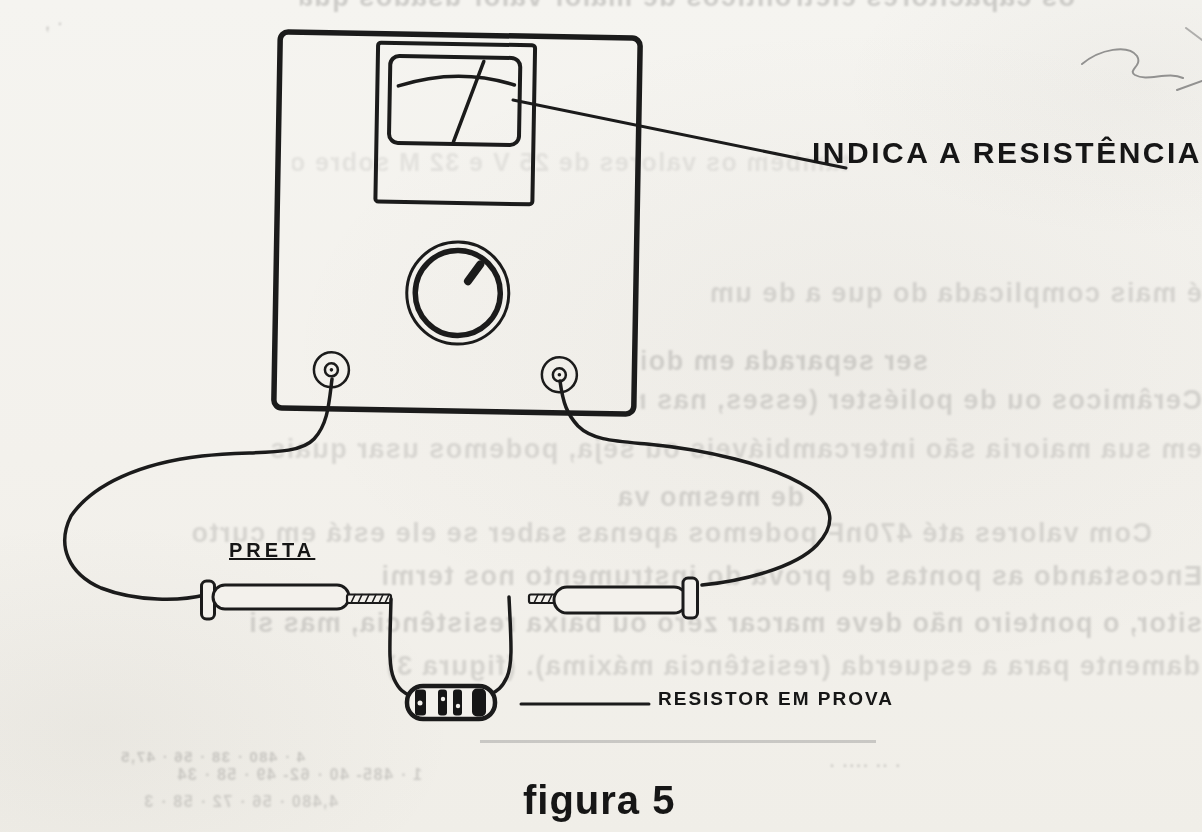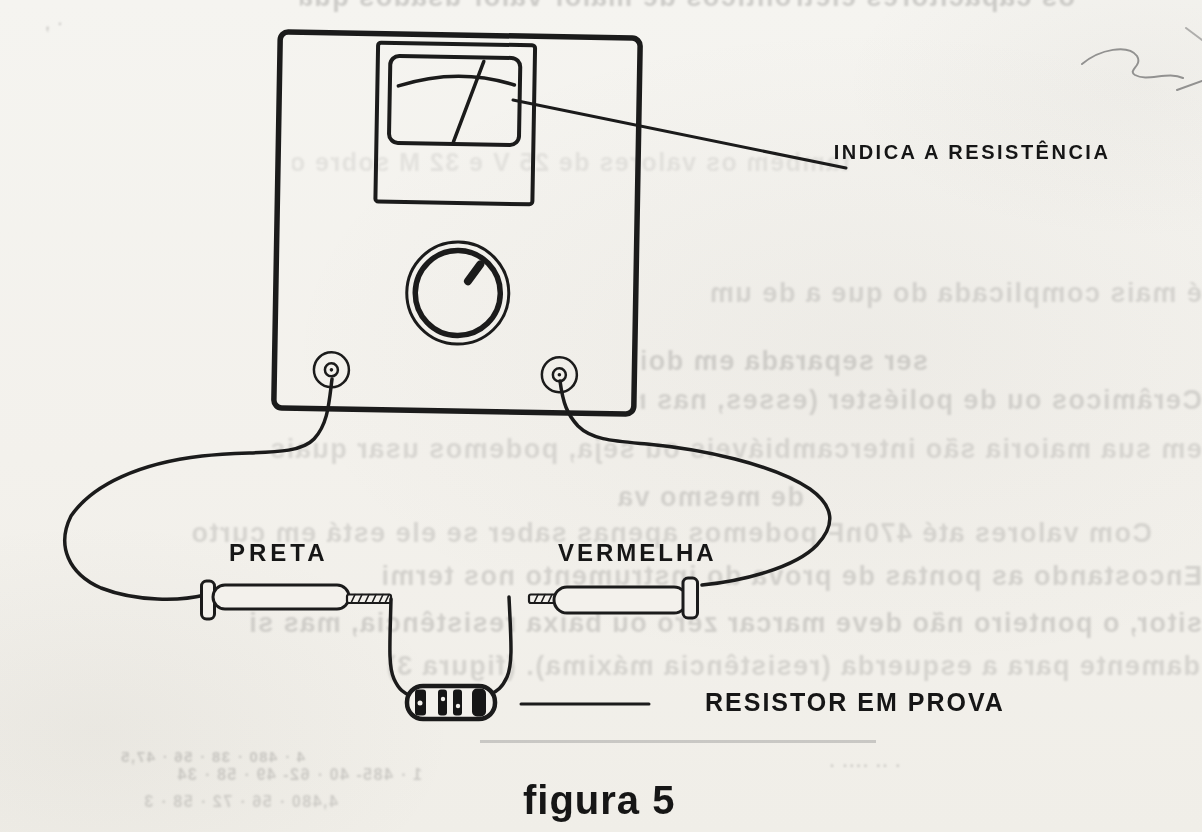--- a/index.html
+++ b/index.html
@@ -55,25 +55,25 @@
   
   .lbl{
     position:absolute;
     color:#161616;
     font-weight:700;
     white-space:nowrap;
   }
   .lbl-indica{
     left:812px;top:136px;width:320px;
     text-align:center;
-    font-size:20px;line-height:33px;letter-spacing:2.5px;
+    font-size:30px;line-height:33px;letter-spacing:2.5px;
   }
-  .lbl-preta{left:229px;top:539px;font-size:24px;letter-spacing:4px;}
+  .lbl-preta{left:229px;top:539px;font-size:20px;letter-spacing:4px;text-decoration:underline;}
   .lbl-vermelha{left:558px;top:539px;font-size:24px;letter-spacing:3px;}
-  .lbl-resistor{left:658px;top:688px;font-size:25px;letter-spacing:2px;margin-left:47px;}
+  .lbl-resistor{left:658px;top:688px;font-size:19px;letter-spacing:2px;}
   .lbl-caption{left:523px;top:778px;font-size:40px;letter-spacing:1px;}
 </style>
 </head>
 <body>
 
 <div class="page">
 
   <div>
     <div class="ghost g0">os capacitores eletrolíticos de maior valor usados quando em</div>
     <div class="ghost g1">· ,</div>
@@ -159,19 +159,18 @@
       <path d="M1186 28 L1202 40" stroke-width="2" opacity=".7"></path>
     </g>
   </svg>
 
   <div class="lbl lbl-indica">
     <div>INDICA A RESISTÊNCIA</div>
   </div>
 
   <div class="lbl lbl-preta">PRETA</div>
 
-  <div class="lbl lbl-vermelha">VERMELHA</div>
 
   <div class="lbl lbl-resistor">RESISTOR EM PROVA</div>
 
   <div class="lbl lbl-caption">figura 5</div>
 
 </div>
 
 </body></html>

